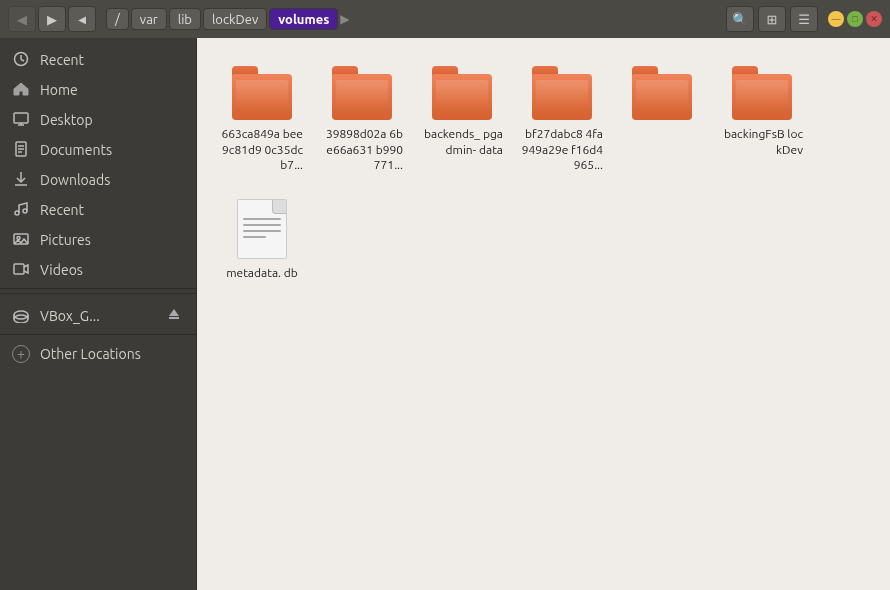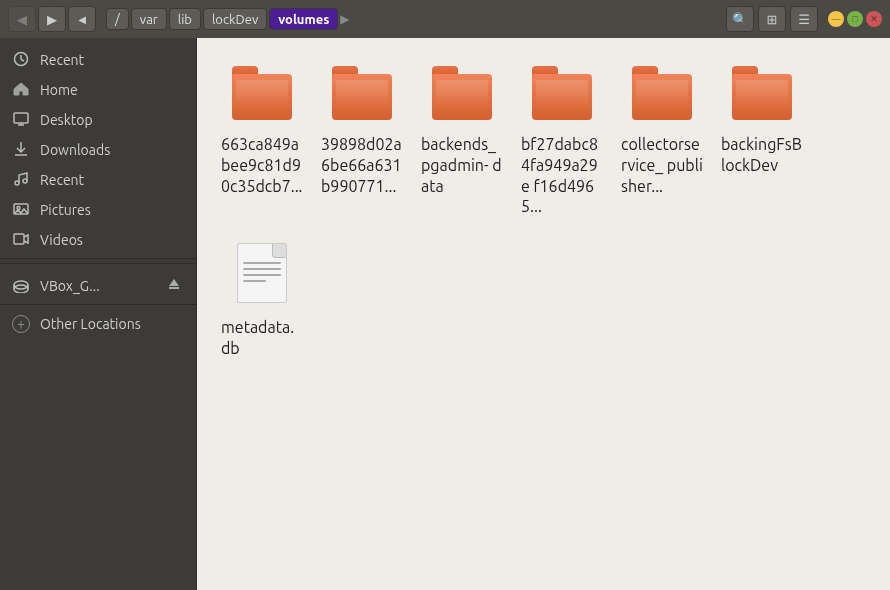--- a/index.html
+++ b/index.html
@@ -274,24 +274,24 @@
     }
     .doc-line {
       height: 2px;
       background: #aaa;
       border-radius: 1px;
       margin-bottom: 4px;
     }
     .doc-line:last-child { width: 60%; }
 
     .file-name {
-      margin-top: 14px;
-      font-size: 16px;
+      margin-top: 6px;
+      font-size: 12px;
       color: #222;
-      text-align: left;
+      text-align: right;
       word-break: break-all;
       line-height: 1.3;
       max-width: 88px;
     }
   </style>
 </head>
 <body>
 
 <div class="titlebar">
   <div class="titlebar-nav">
@@ -365,20 +365,31 @@
       <div class="sidebar-icon">
         <svg width="16" height="16" viewBox="0 0 16 16" fill="none" stroke="#bbb" stroke-width="1.5">
             <rect x="1" y="2" width="14" height="10" rx="1"></rect>
             <line x1="5" y1="14" x2="11" y2="14"></line>
             <line x1="8" y1="12" x2="8" y2="14"></line>
           </svg>
       </div>
       <span class="sidebar-label">Desktop</span>
     </div>
 
+    <div class="sidebar-item">
+      <div class="sidebar-icon">
+        <svg width="16" height="16" viewBox="0 0 16 16" fill="none" stroke="#bbb" stroke-width="1.5">
+            <rect x="3" y="1" width="10" height="14" rx="1"></rect>
+            <line x1="5" y1="5" x2="11" y2="5"></line>
+            <line x1="5" y1="8" x2="11" y2="8"></line>
+            <line x1="5" y1="11" x2="9" y2="11"></line>
+          </svg>
+      </div>
+      <span class="sidebar-label">Documents</span>
+    </div>
 
     <div class="sidebar-item">
       <div class="sidebar-icon">
         <svg width="16" height="16" viewBox="0 0 16 16" fill="none" stroke="#bbb" stroke-width="1.5">
             <line x1="8" y1="1" x2="8" y2="10"></line>
             <polyline points="4,7 8,11 12,7"></polyline>
             <line x1="2" y1="14" x2="14" y2="14"></line>
           </svg>
       </div>
       <span class="sidebar-label">Downloads</span>
@@ -485,23 +496,20 @@
         <div class="file-name">bf27dabc8
 4fa949a29e
 f16d4965...</div>
       </div>
 
       <div class="file-item">
         <div class="folder-icon">
           <div class="folder-tab"></div>
           <div class="folder-body"></div>
         </div>
-        <div class="file-name">collectorse
-rvice_
-publisher...</div>
       </div>
 
 
       <div class="file-item">
         <div class="folder-icon">
           <div class="folder-tab"></div>
           <div class="folder-body"></div>
         </div>
         <div class="file-name">backingFsB
 lockDev</div>

